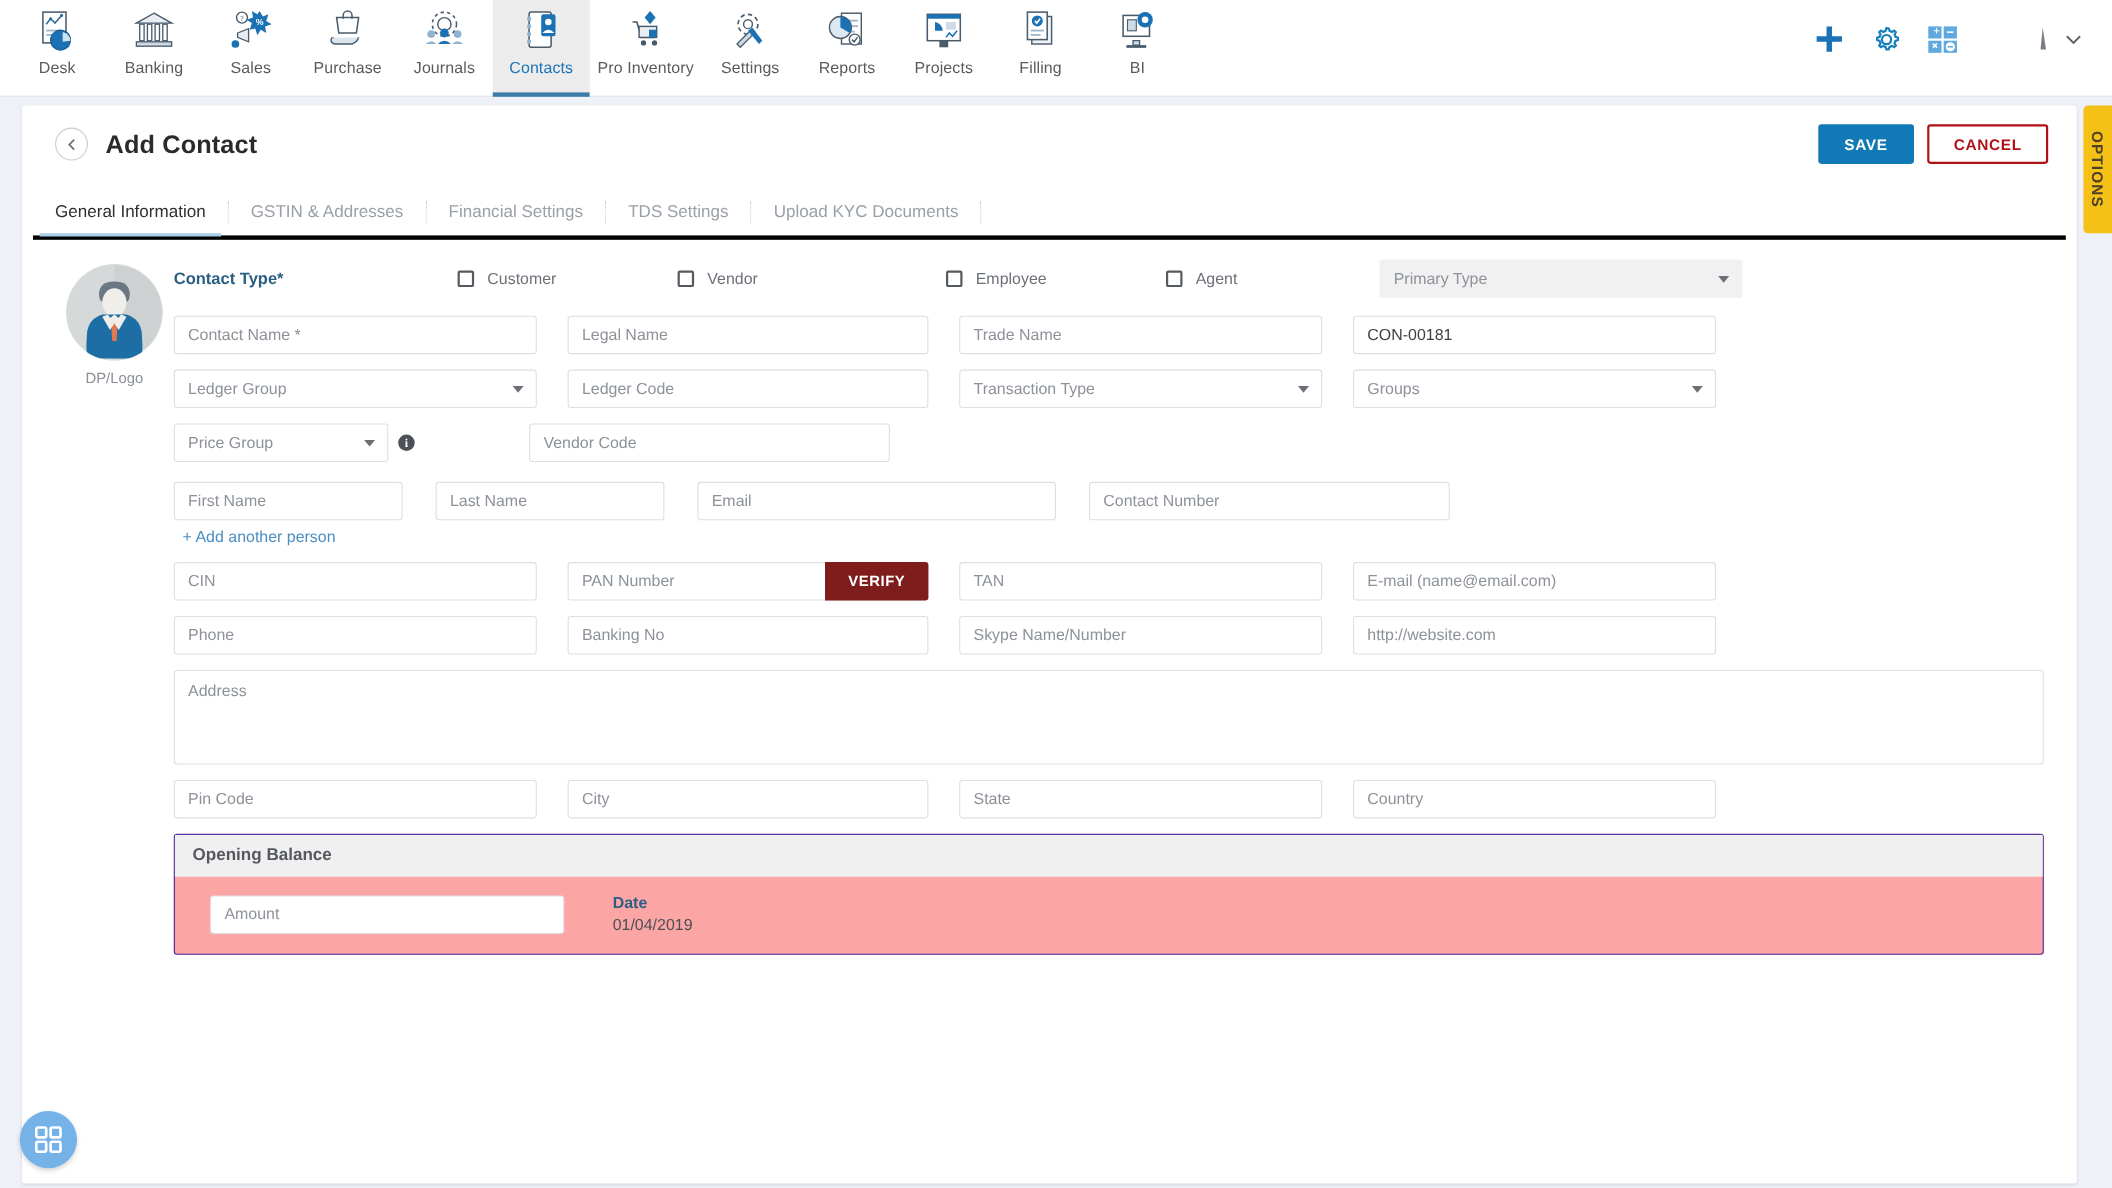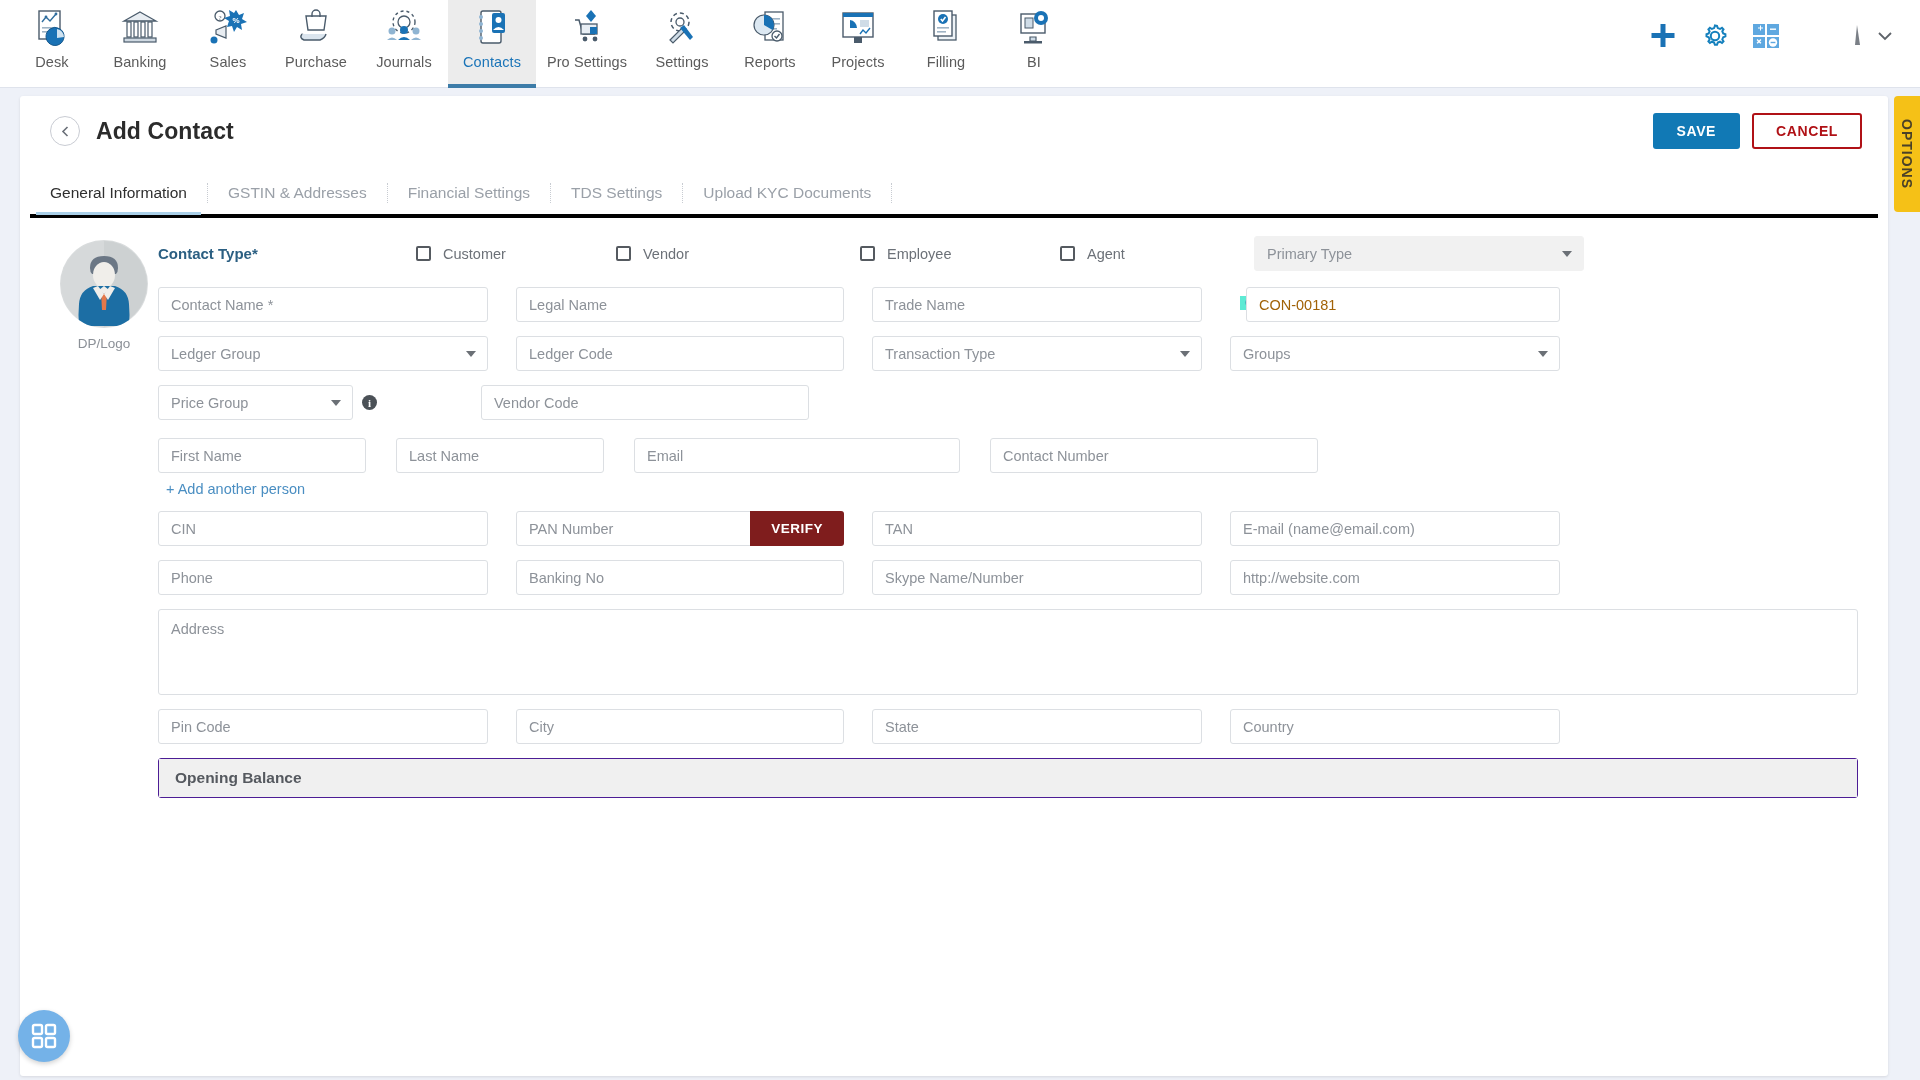--- a/index.html
+++ b/index.html
@@ -146,21 +146,21 @@
     padding: 0 12px; font-size: 14.5px; color: #8d9299;
     position: relative; cursor: text;
   }
   .fld.sel { cursor: pointer; padding-right: 30px; }
   .caret {
     position: absolute; right: 11px; top: 50%; margin-top: -3px;
     width: 0; height: 0; border-left: 5px solid transparent;
     border-right: 5px solid transparent; border-top: 6px solid #6b7076;
   }
   .fld.flat { background: #f1f1f1; border-color: #f1f1f1; }
-  .fld.filled { color: #a16207; margin-left: 16px; }
+  .fld.filled { color: #404040; }
 
   .floatwrap { position: relative; }
   .floatlbl {
     position: absolute; top: -8px; left: 10px;
     background: #5eead4; padding: 0 5px;
     font-size: 12px; color: #3a7ca5; font-weight: bold;
     white-space: nowrap;
     margin-top: 17px;
   }
 
@@ -325,21 +325,21 @@
 
     <div class="nav-item wide">
       <svg class="nav-ico" viewBox="0 0 44 44">
         <polygon points="26,4 31,10 26,16 21,10" fill="#1a72b5"></polygon>
         <path d="M10 14 h4 l4 14 h12" fill="none" stroke="#4a5b6b" stroke-width="1.5"></path>
         <rect x="16" y="18" width="16" height="10" fill="#e8eef4" stroke="#4a5b6b" stroke-width="1.3"></rect>
         <circle cx="20" cy="33" r="2.4" fill="#4a5b6b"></circle>
           <circle cx="30" cy="33" r="2.4" fill="#4a5b6b"></circle>
         <rect x="25" y="21" width="7" height="7" fill="#1a72b5"></rect>
       </svg>
-      <div class="nav-label">Pro Settings</div>
+      <div class="nav-label">Pro Inventory</div>
     </div>
 
     <div class="nav-item">
       <svg class="nav-ico" viewBox="0 0 44 44">
         <circle cx="20" cy="16" r="9" fill="none" stroke="#4a5b6b" stroke-width="1.5" stroke-dasharray="4 3"></circle>
         <circle cx="20" cy="16" r="4" fill="#fff" stroke="#4a5b6b" stroke-width="1.3"></circle>
         <path d="M10 34 l12 -12 l3 3 l-12 12 z" fill="#cfdce7" stroke="#4a5b6b" stroke-width="1.2"></path>
         <path d="M30 34 l-10 -12 l4 -3 l9 12 z" fill="#1a72b5"></path>
       </svg>
       <div class="nav-label">Settings</div>
@@ -595,20 +595,27 @@
         <div class="gap"></div>
         <div class="fld c2">City</div>
         <div class="gap"></div>
         <div class="fld c3">State</div>
         <div class="gap"></div>
         <div class="fld c4">Country</div>
       </div>
 
       <div id="ob-box">
         <div id="ob-head">Opening Balance</div>
+        <div id="ob-body">
+          <div class="fld" id="ob-amount">Amount</div>
+          <div id="ob-date">
+            <div class="date-lbl">Date</div>
+            <div class="date-val">01/04/2019</div>
+          </div>
+        </div>
       </div>
 
     </div>
   </div>
 </div>
 
 <div id="fab">
   <svg width="26" height="26" viewBox="0 0 26 26">
     <rect x="2" y="2" width="9" height="9" rx="1.5" fill="none" stroke="#fff" stroke-width="2.4"></rect>
     <rect x="15" y="2" width="9" height="9" rx="1.5" fill="none" stroke="#fff" stroke-width="2.4"></rect>

